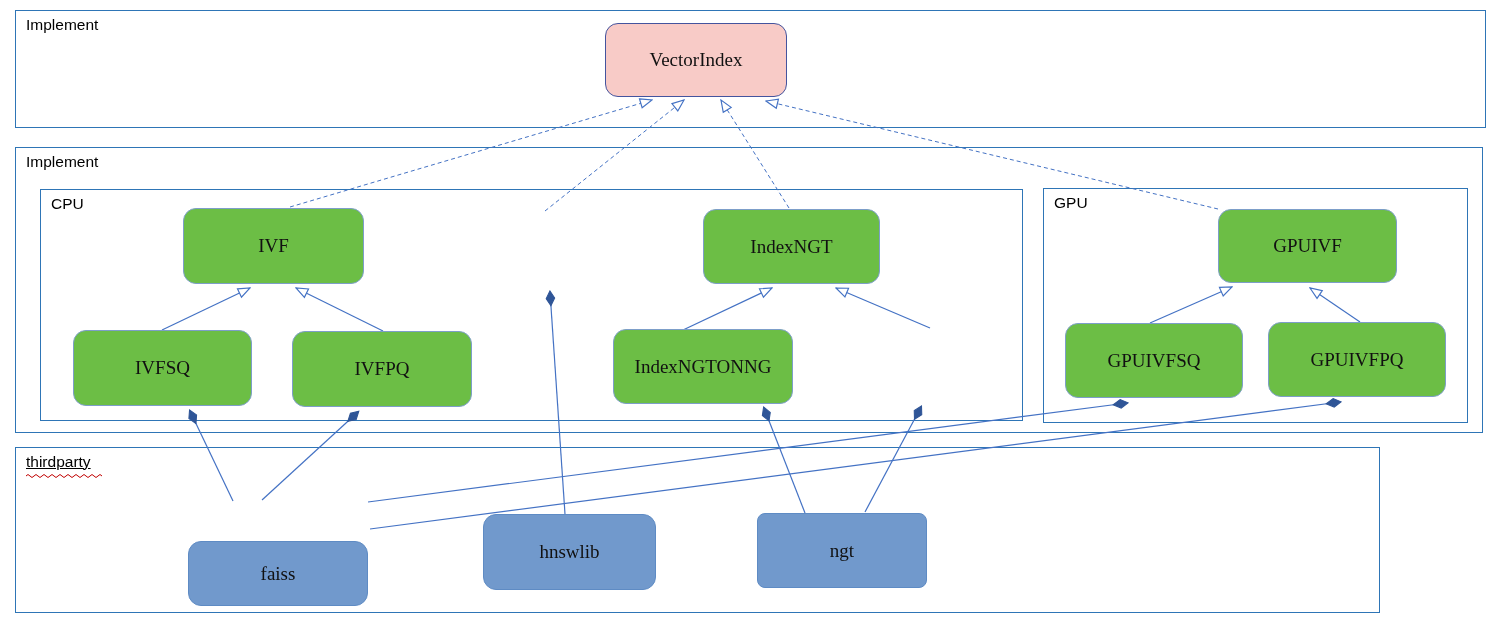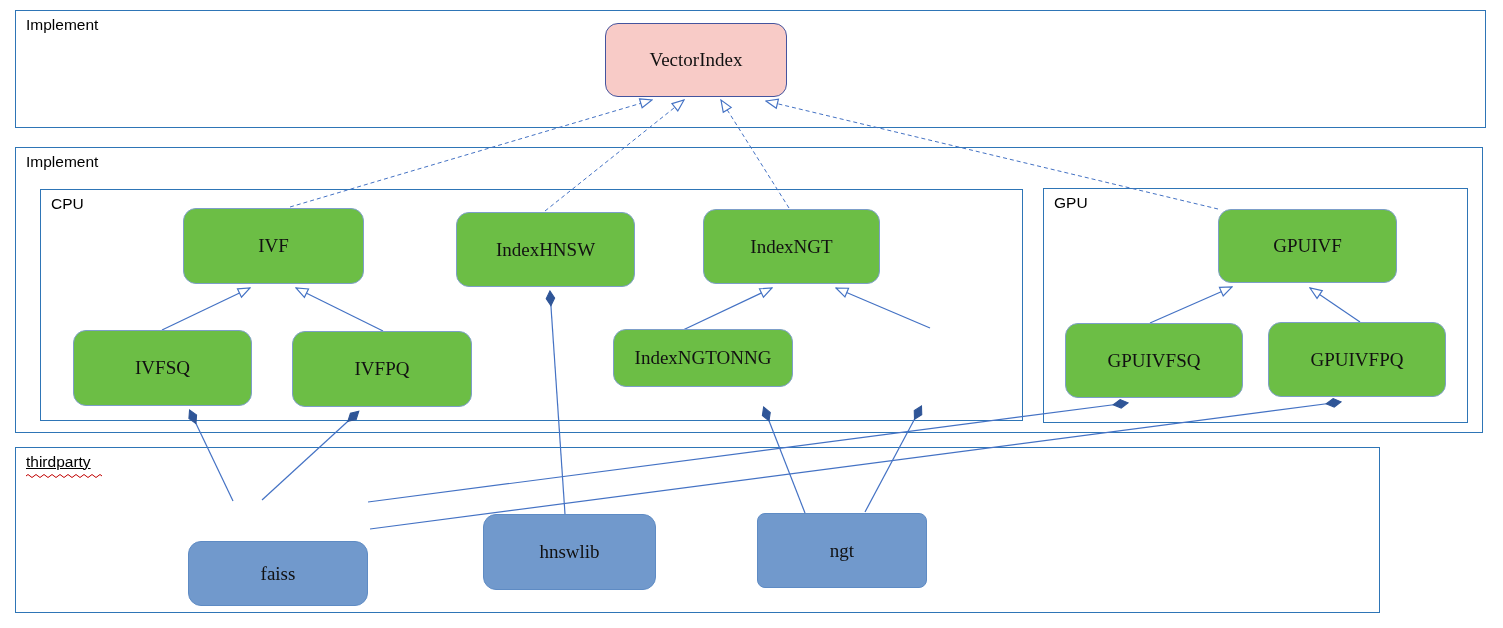--- a/index.html
+++ b/index.html
@@ -86,41 +86,38 @@
   </svg>
 
   <div class="node pink" style="left:605px;top:23px;width:182px;height:74px;">
     <span>VectorIndex</span>
   </div>
 
   <div class="node green" style="left:183px;top:208px;width:181px;height:76px;">
     <span>IVF</span>
   </div>
 
-  <div class="node green" style="left:456px;top:212px;width:179px;height:75px;">
-    <span>IndexHNSW</span>
-  </div>
 
   <div class="node green" style="left:703px;top:209px;width:177px;height:75px;">
     <span>IndexNGT</span>
   </div>
 
   <div class="node green" style="left:1171px;top:209px;width:179px;height:74px;margin-left:47px;">
     <span>GPUIVF</span>
   </div>
 
   <div class="node green" style="left:73px;top:330px;width:179px;height:76px;">
     <span>IVFSQ</span>
   </div>
 
   <div class="node green" style="left:292px;top:331px;width:180px;height:76px;">
     <span>IVFPQ</span>
   </div>
 
-  <div class="node green" style="left:613px;top:329px;width:180px;height:58px;">
+  <div class="node green" style="left:613px;top:329px;width:180px;height:75px;">
     <span>IndexNGTONNG</span>
   </div>
 
 
   <div class="node green" style="left:1065px;top:323px;width:178px;height:75px;">
     <span>GPUIVFSQ</span>
   </div>
 
   <div class="node green" style="left:1268px;top:322px;width:178px;height:75px;">
     <span>GPUIVFPQ</span>

